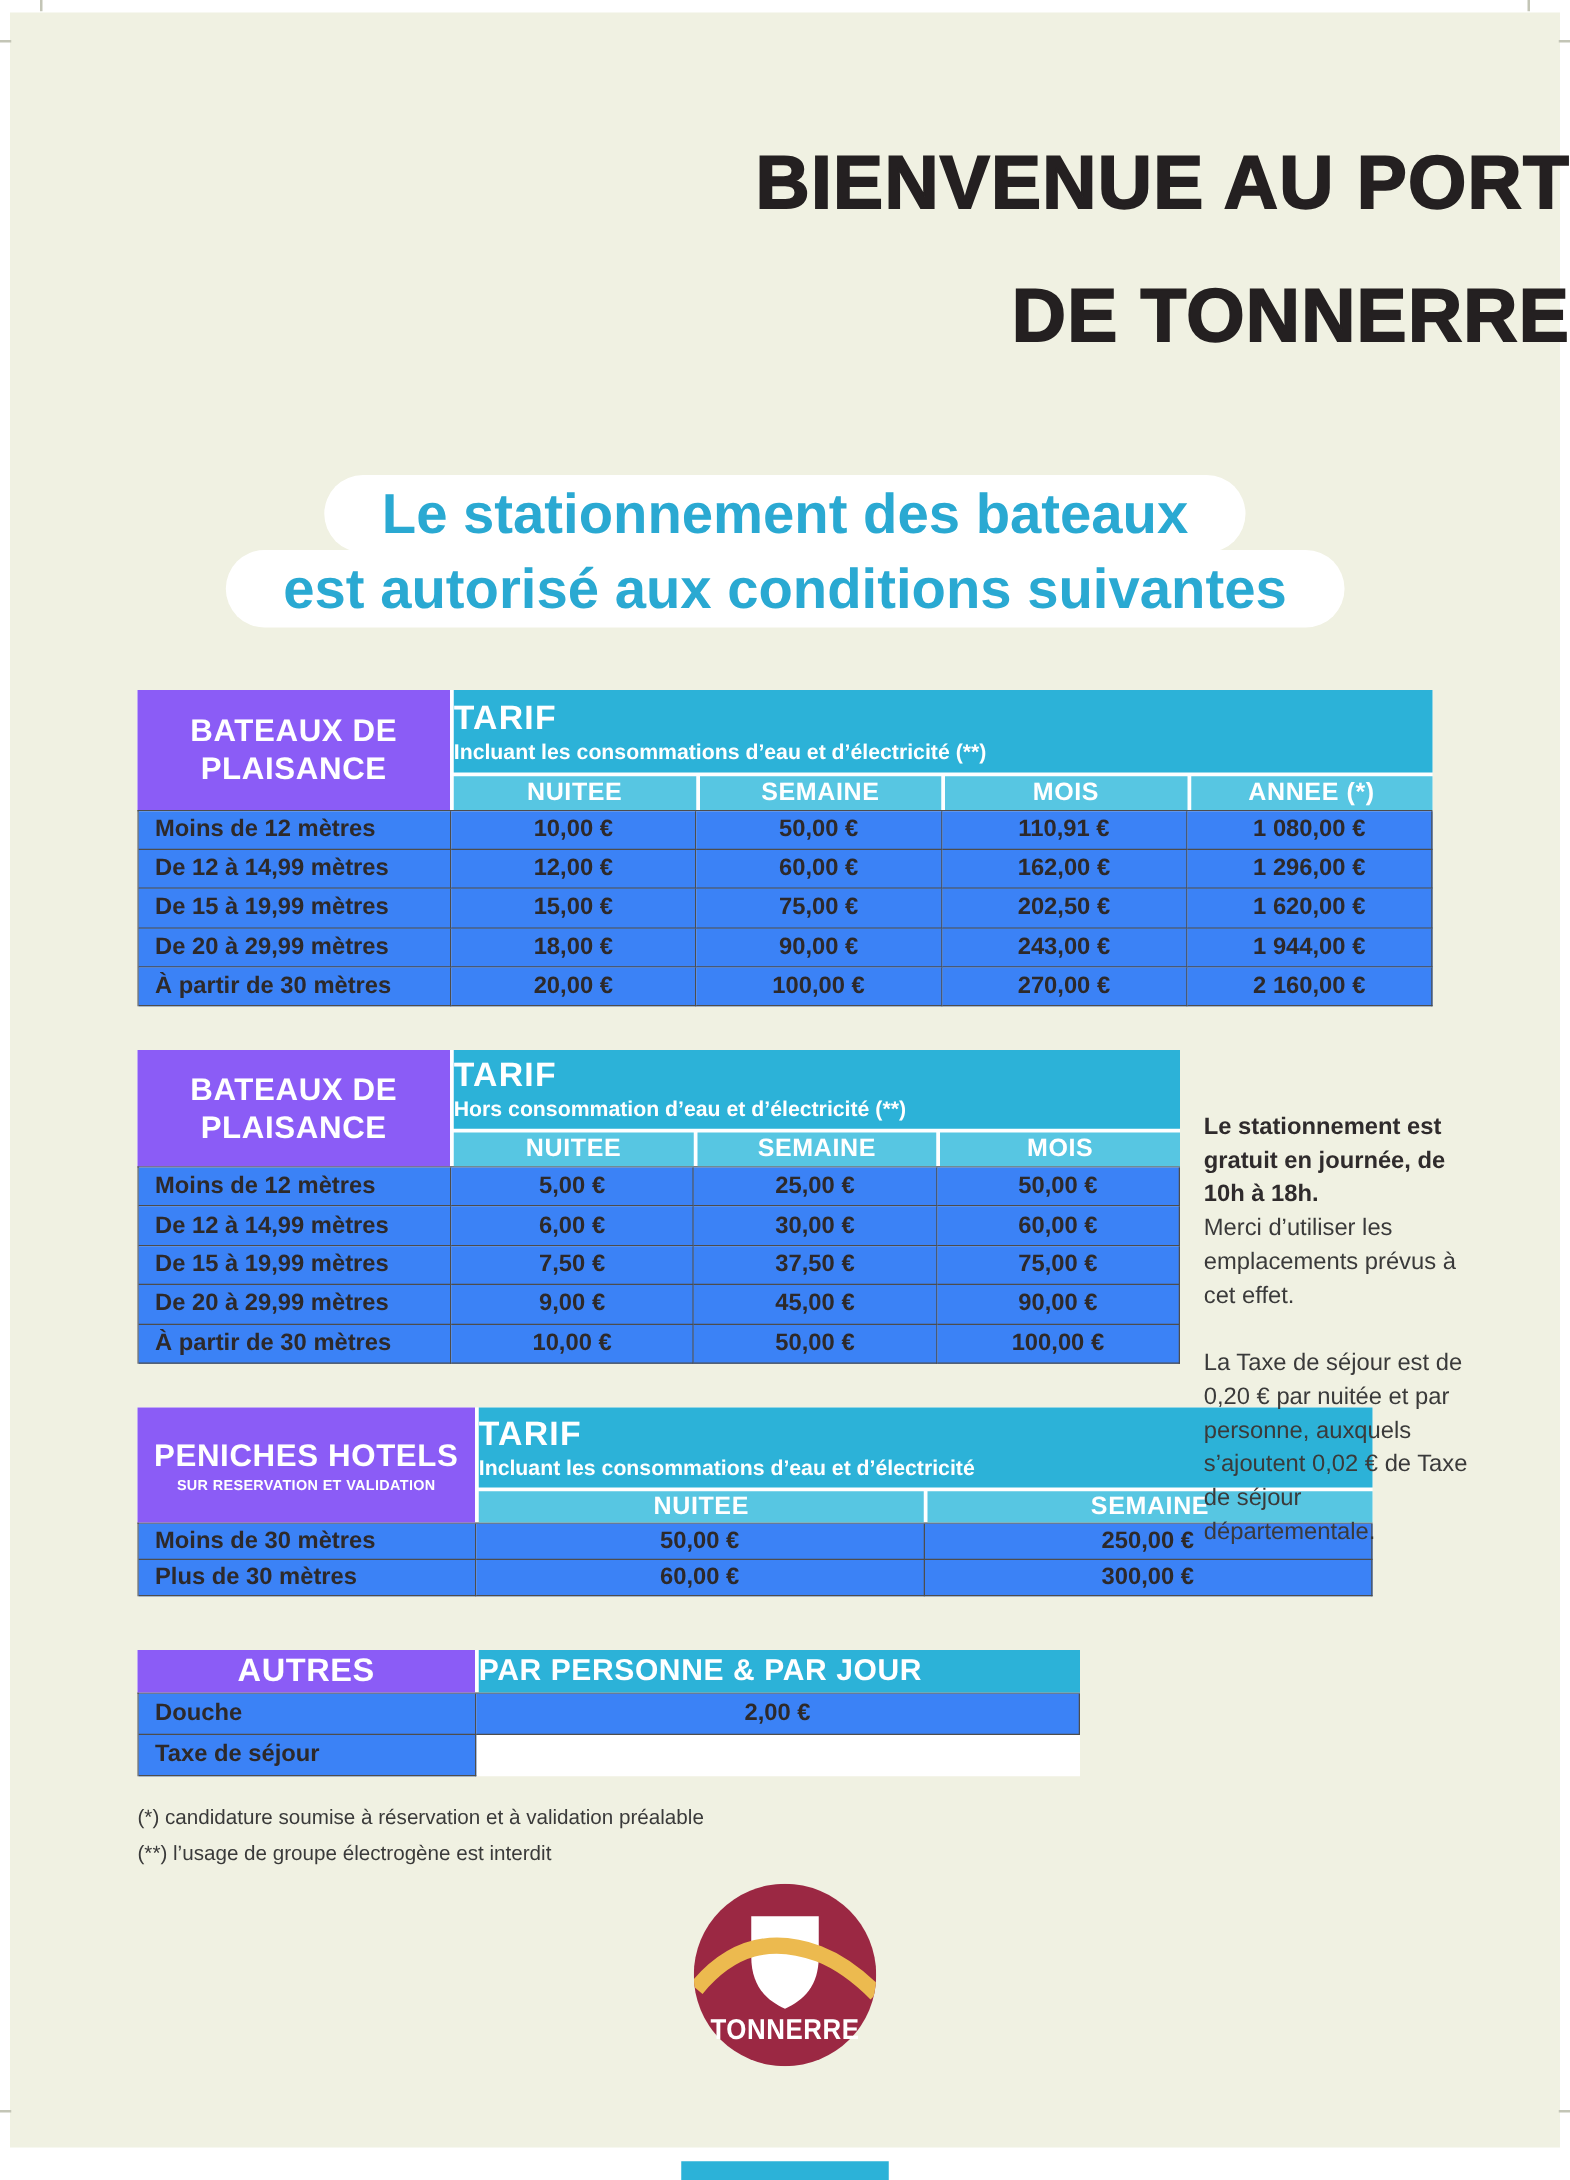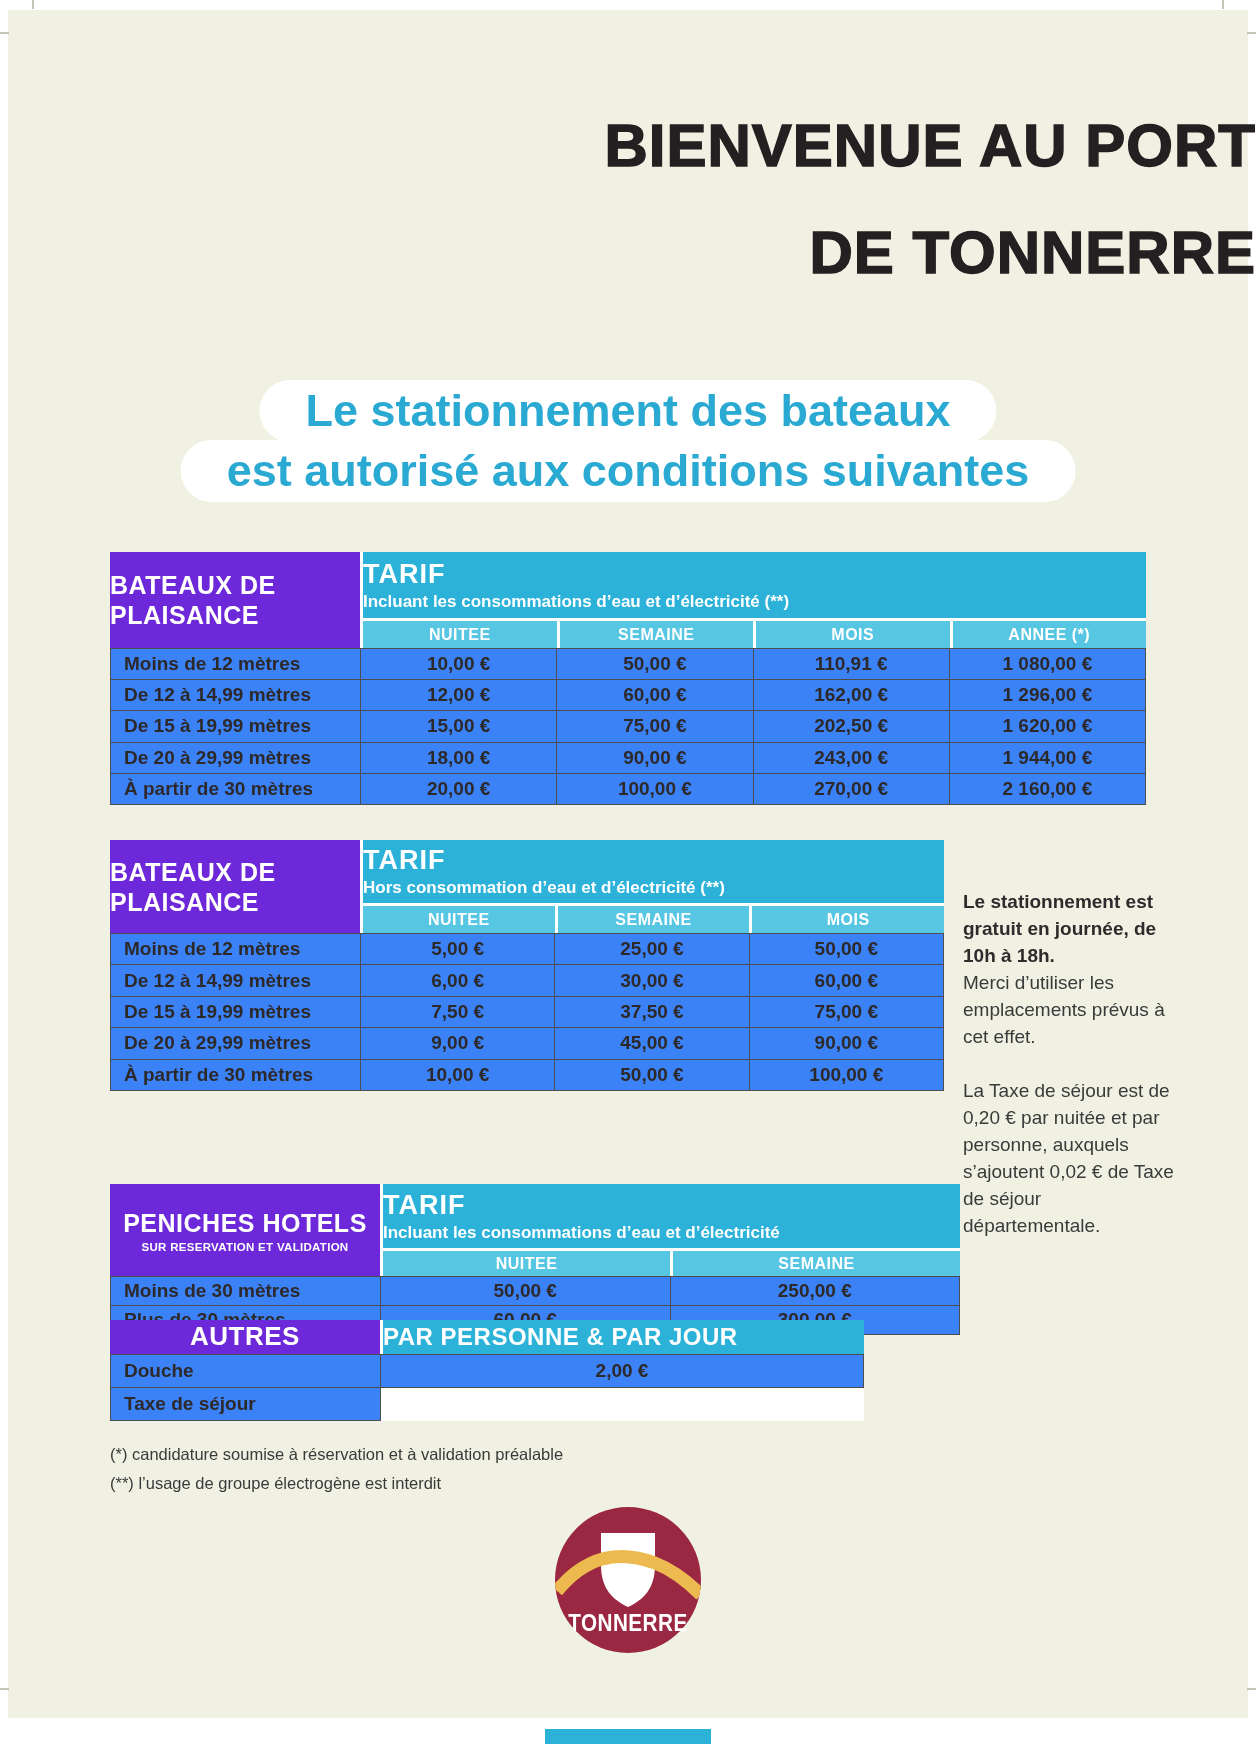--- a/index.html
+++ b/index.html
@@ -29,36 +29,36 @@
     display:flex;align-items:center;padding:0 46px;white-space:nowrap;
     color:#2AA9D2;font-weight:bold;font-size:45px;
   }
   .pill1{top:380px;}
   .pill2{top:440px;}
 
   
   .tbl{position:absolute;}
   .hd{display:grid;background:#ffffff;}
   .corner{
-    grid-row:1/-1;background:#6d28d9;color:#ffffff;
+    grid-row:1/-1;background:#8b5cf6;color:#ffffff;
     display:flex;flex-direction:column;align-items:center;justify-content:center;
-    text-align:left;font-weight:bold;
+    text-align:center;font-weight:bold;
   }
   .corner .t{font-size:25px;line-height:1.2;letter-spacing:.5px;}
   .corner .s{font-size:11.5px;margin-top:3px;letter-spacing:.3px;}
   .tarif{
     background:#2CB2D8;color:#ffffff;margin-left:3px;
     display:flex;flex-direction:column;align-items:flex-start;justify-content:center;
     text-align:center;
   }
   .tarif .tt{font-size:27px;font-weight:bold;letter-spacing:1px;}
   .tarif .ts{font-size:17px;font-weight:bold;margin-top:2px;}
   .tarif.single{font-size:24px;font-weight:bold;letter-spacing:.5px;}
   .cn{
-    background:#57C6E2;color:#ffffff;font-weight:bold;font-size:16px;
+    background:#57C6E2;color:#ffffff;font-weight:bold;font-size:20px;
     display:flex;align-items:center;justify-content:center;
     margin:3px 0 0 3px;letter-spacing:.5px;
   }
   .bd{
     display:grid;background:#ffffff;
     border-top:1.5px solid #4d4d4d;border-left:1.5px solid #4d4d4d;
   }
   .c{
     border-right:1.5px solid #4d4d4d;border-bottom:1.5px solid #4d4d4d;
     display:flex;align-items:center;background:#3b82f6;
@@ -69,21 +69,21 @@
   .c.v.light{font-weight:500;}
 
   #t1{left:110px;top:552px;width:1036px;}
   #t1 .hd{grid-template-columns:250px repeat(4,1fr);grid-template-rows:66px 30px;}
   #t1 .bd{grid-template-columns:250px repeat(4,1fr);grid-auto-rows:31.2px;}
 
   #t2{left:110px;top:840px;width:834px;}
   #t2 .hd{grid-template-columns:250px repeat(3,1fr);grid-template-rows:63px 30px;}
   #t2 .bd{grid-template-columns:250px repeat(3,1fr);grid-auto-rows:31.4px;}
 
-  #t3{left:110px;top:1184px;width:850px;}
+  #t3{left:110px;top:1126px;width:988px;}
   #t3 .hd{grid-template-columns:270px repeat(2,1fr);grid-template-rows:64px 28px;}
   #t3 .bd{grid-template-columns:270px repeat(2,1fr);grid-auto-rows:29px;}
 
   #t4{left:110px;top:1320px;width:754px;}
   #t4 .hd{grid-template-columns:270px 1fr;grid-template-rows:34px;}
   #t4 .bd{grid-template-columns:270px 1fr;grid-auto-rows:33px;}
 
   
   .sidenote{
     position:absolute;left:963px;top:888px;width:212px;

